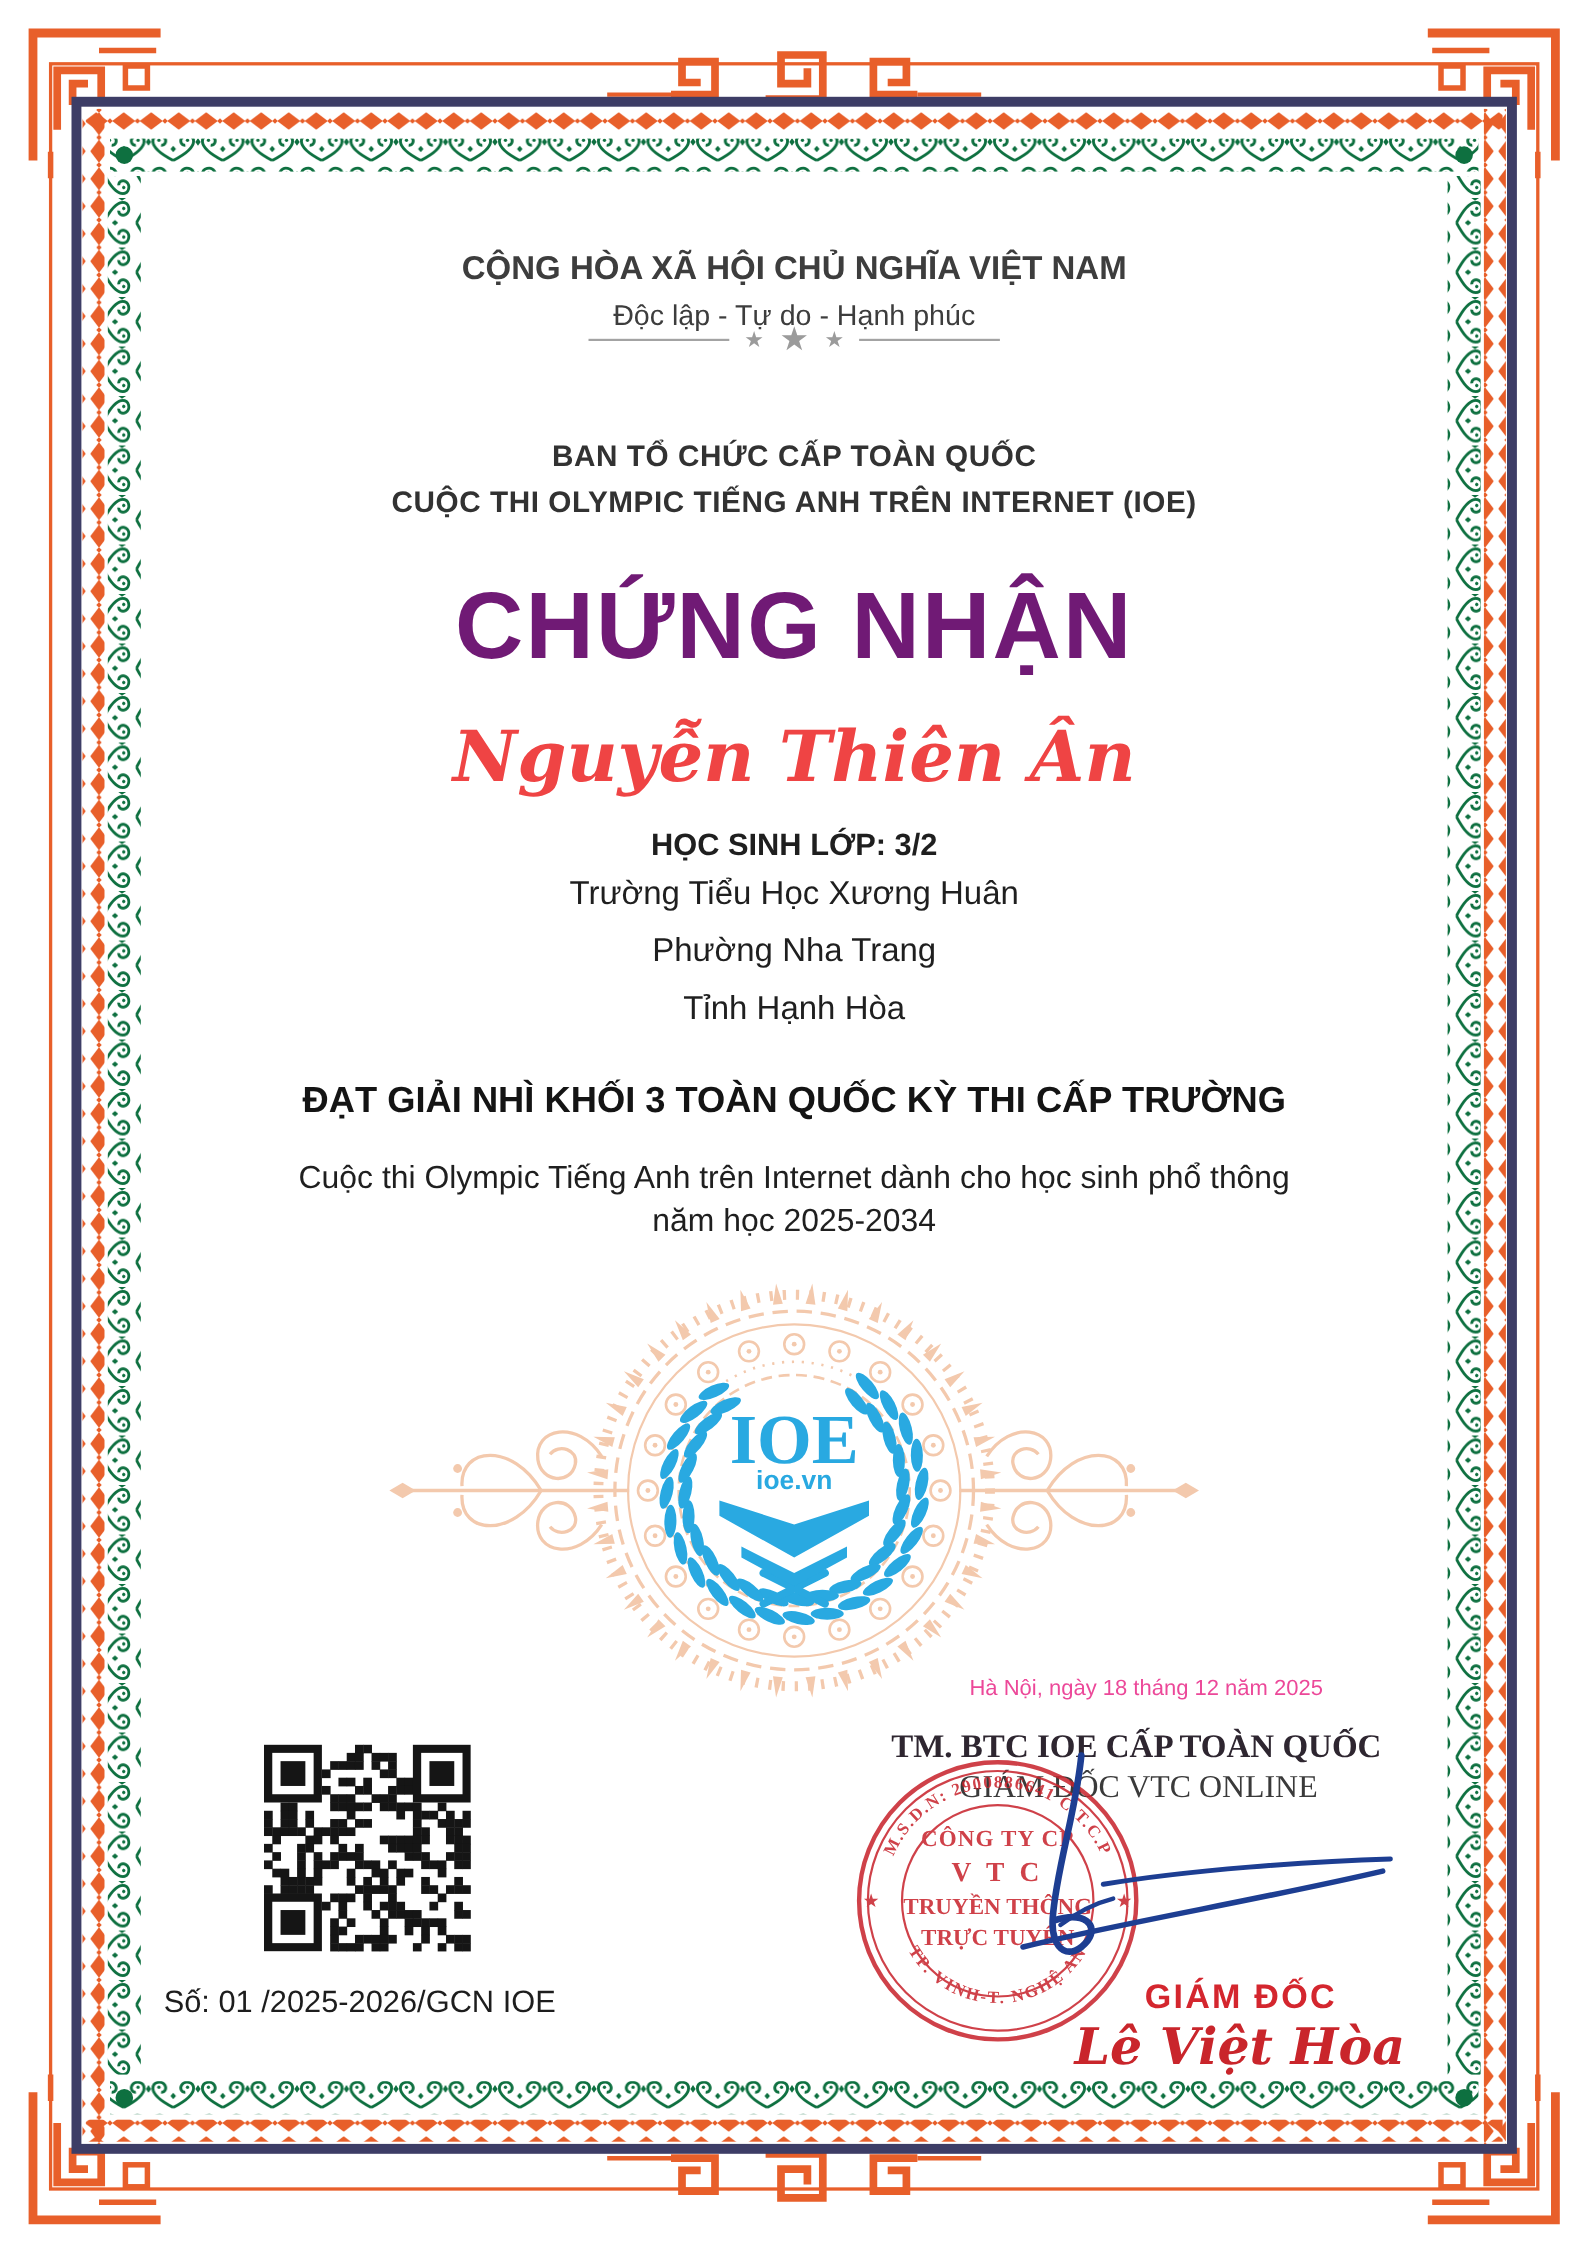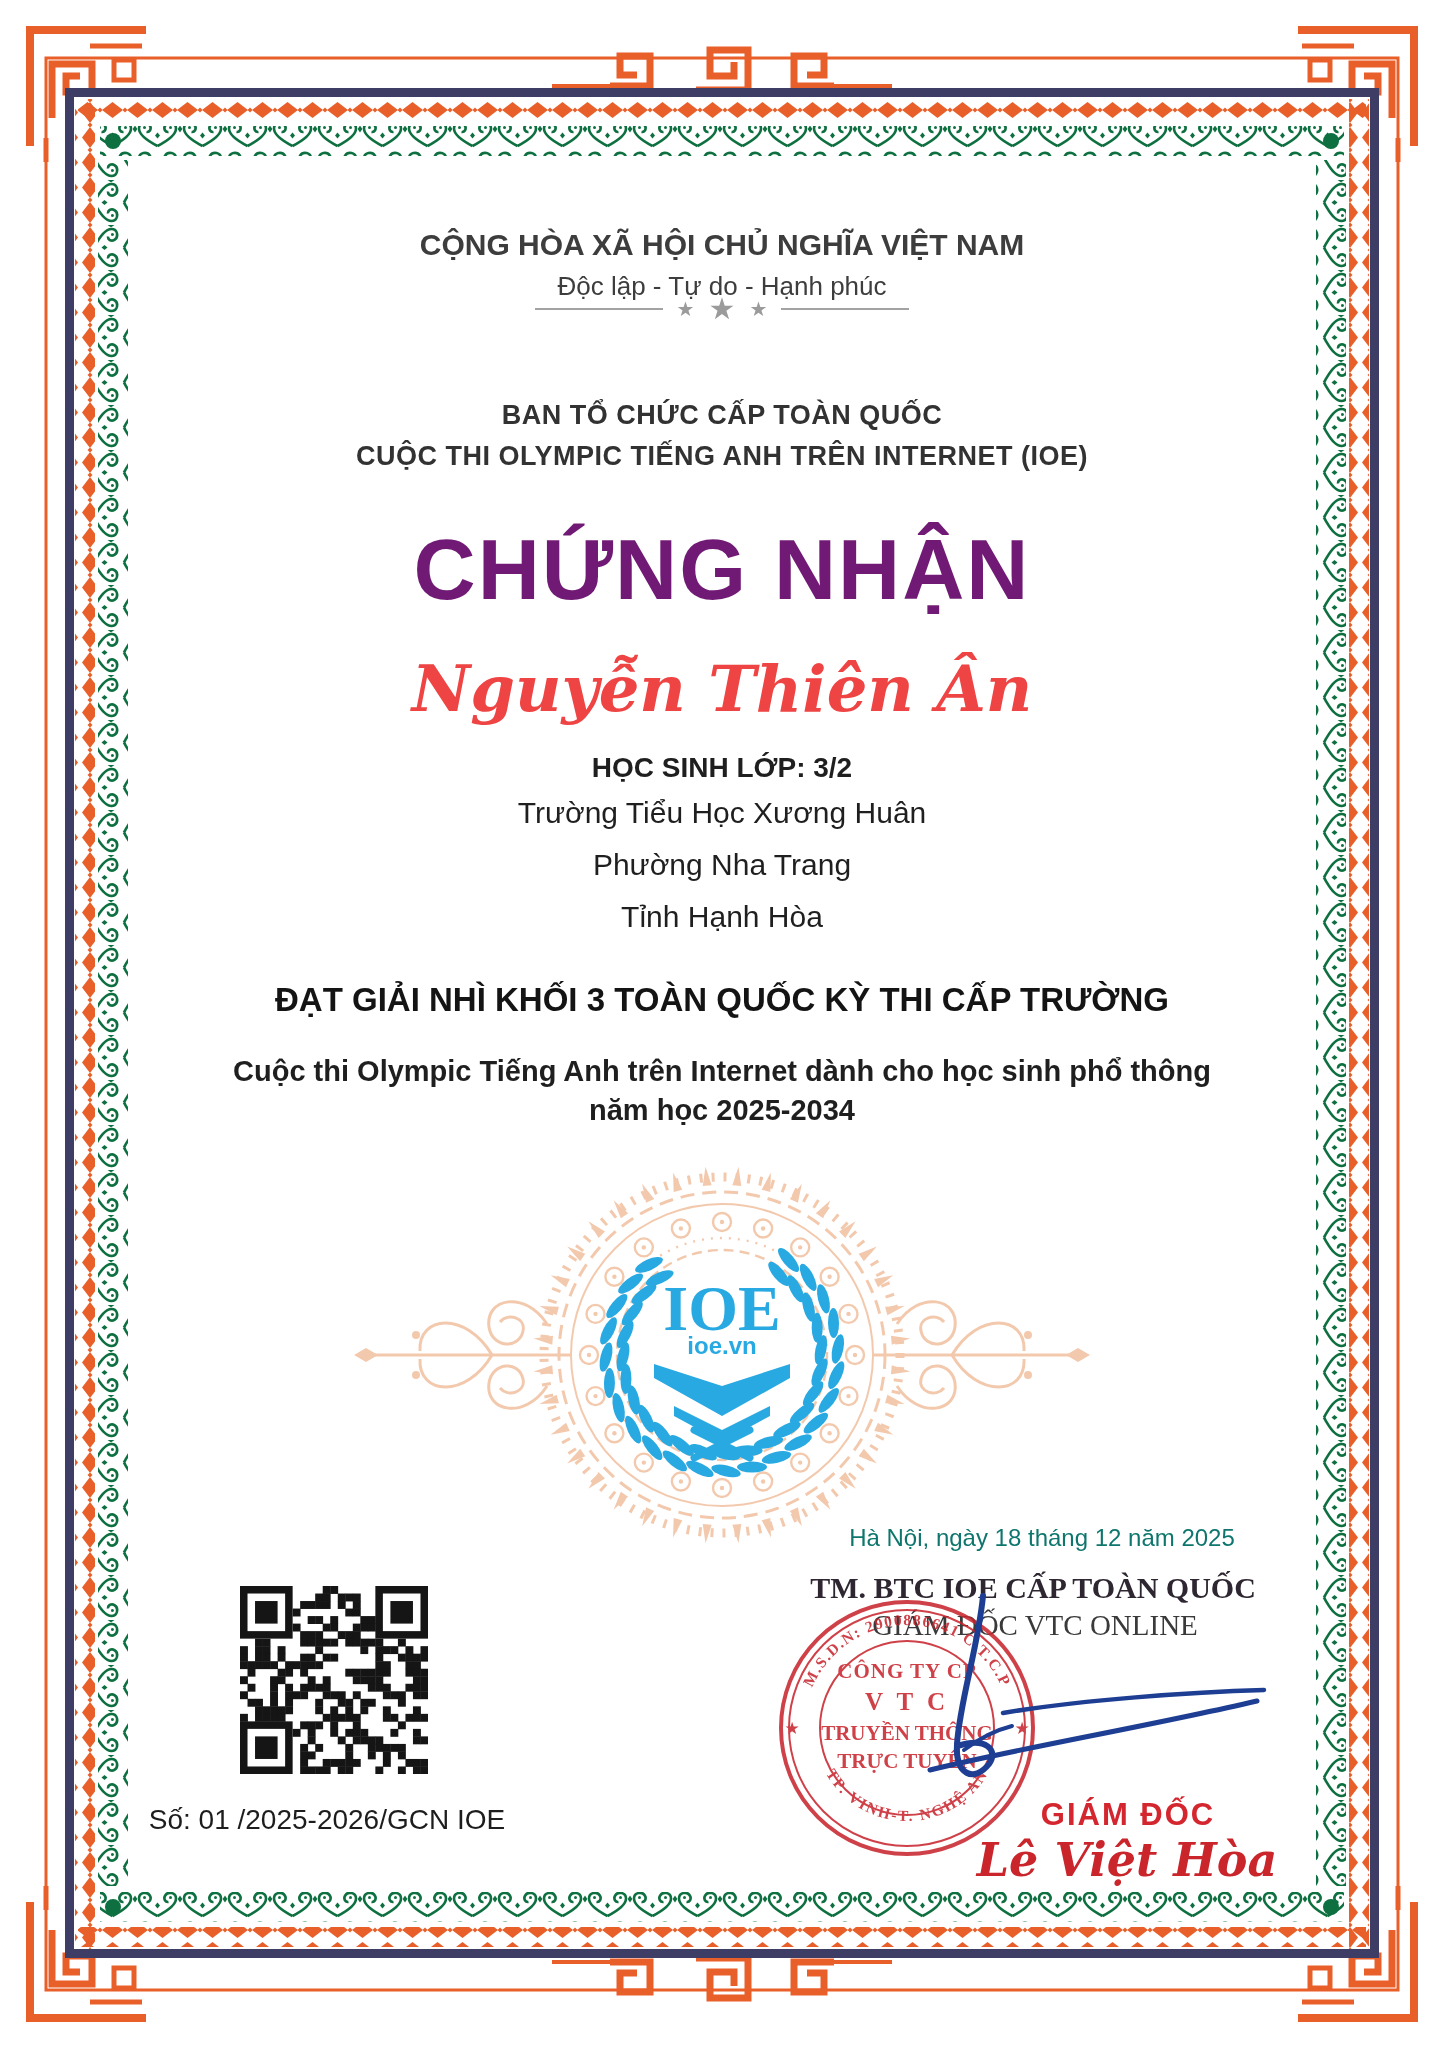--- a/index.html
+++ b/index.html
@@ -12,22 +12,22 @@
   .nat2{font-size:26px;color:#3d3d3d;}
   .divider{display:flex;align-items:center;justify-content:center;gap:14px;color:#9b9b9b;}
   .dline{display:inline-block;width:128px;height:2px;background:#a3a3a3;}
   .star-s{font-size:20px;} .star-b{font-size:30px;}
   .org{font-size:27px;font-weight:bold;color:#323232;letter-spacing:.5px;}
   .title{font-size:86px;font-weight:bold;color:#701a75;letter-spacing:2px;}
   .name{font-family:"DejaVu Serif",serif;font-style:italic;font-weight:bold;font-size:64px;color:#ef4444;}
   .classline{font-size:28px;font-weight:bold;color:#1f1f1f;}
   .place{font-size:30px;color:#1f1f1f;}
   .award{font-size:33px;font-weight:bold;color:#141414;}
-  .contest{font-size:29px;font-weight:bold;color:#1f1f1f;}
-  .date{font-size:24px;color:#0f766e;}
+  .contest{font-size:29px;font-weight:normal;color:#1f1f1f;}
+  .date{font-size:20px;color:#ec4899;}
   .tmline{font-family:"Liberation Serif",serif;font-size:30px;font-weight:bold;color:#2e2630;}
   .gdline{font-family:"Liberation Serif",serif;font-size:29px;color:#3a3a3a;}
   .signer-title{font-size:31px;font-weight:bold;letter-spacing:2px;color:#d4262e;}
   .signer-name{font-family:"DejaVu Serif",serif;font-style:italic;font-weight:bold;font-size:46px;color:#c9252b;}
   .serial{font-size:28px;color:#1d1d1d;}
 </style>
 </head>
 <body>
 
 <div class="page">

